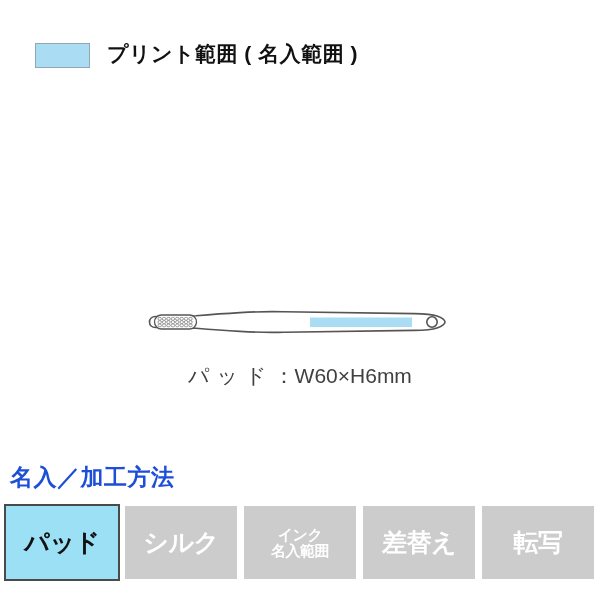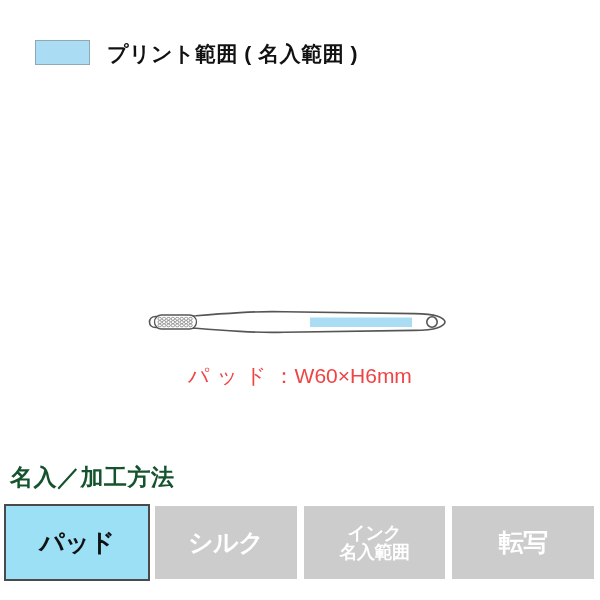--- a/index.html
+++ b/index.html
@@ -15,21 +15,21 @@
     font-family: "Liberation Sans", "DejaVu Sans", sans-serif;
     -webkit-font-smoothing: antialiased;
   }
 
   
   .legend {
     position: absolute;
     left: 35px;
     top: 40px;
     display: flex;
-    align-items: flex-start;
+    align-items: flex-end;
   }
   .legend-swatch {
     width: 55px;
     height: 25px;
     background: #aaddf4;
     border: 1px solid #8fa8b5;
     box-sizing: border-box;
   }
   .legend-label {
     margin-left: 17px;
@@ -52,35 +52,35 @@
     display: block;
   }
 
   .dimension-caption {
     position: absolute;
     left: 0;
     top: 362px;
     width: 600px;
     text-align: center;
     font-size: 21px;
-    color: #ef4444;
+    color: #404040;
     white-space: nowrap;
   }
   .dimension-caption .label-spaced {
     letter-spacing: 7px;
   }
 
   
   .section-heading {
     position: absolute;
     left: 10px;
     top: 462px;
     font-size: 23px;
     font-weight: bold;
-    color: #14532d;
+    color: #1d4ed8;
     letter-spacing: 0.5px;
   }
 
   .methods-row {
     position: absolute;
     left: 4px;
     top: 504px;
     width: 592px;
     height: 77px;
     display: flex;
@@ -108,21 +108,21 @@
     color: #111111;
     border: 2px solid #4a4a4a;
   }
   .method-box .method-text {
     display: block;
     width: 100%;
     padding: 0 1px;
     box-sizing: border-box;
   }
   .method-box.two-line {
-    font-size: 18px;
+    font-size: 15px;
     line-height: 1.05;
   }
 </style>
 </head>
 <body>
 
 <div class="legend">
   <div class="legend-swatch"></div>
   <div class="legend-label">プリント範囲 ( 名入範囲 )</div>
 </div>
@@ -200,15 +200,18 @@
   <div class="method-box">
     <span class="method-text">シルク</span>
   </div>
   <div class="method-box two-line">
     <span class="method-text">
       <span>インク</span><br>
       <span>名入範囲</span>
     </span>
   </div>
   <div class="method-box">
+    <span class="method-text">差替え</span>
+  </div>
+  <div class="method-box">
     <span class="method-text">転写</span>
   </div>
 </div>
 
 </body></html>

